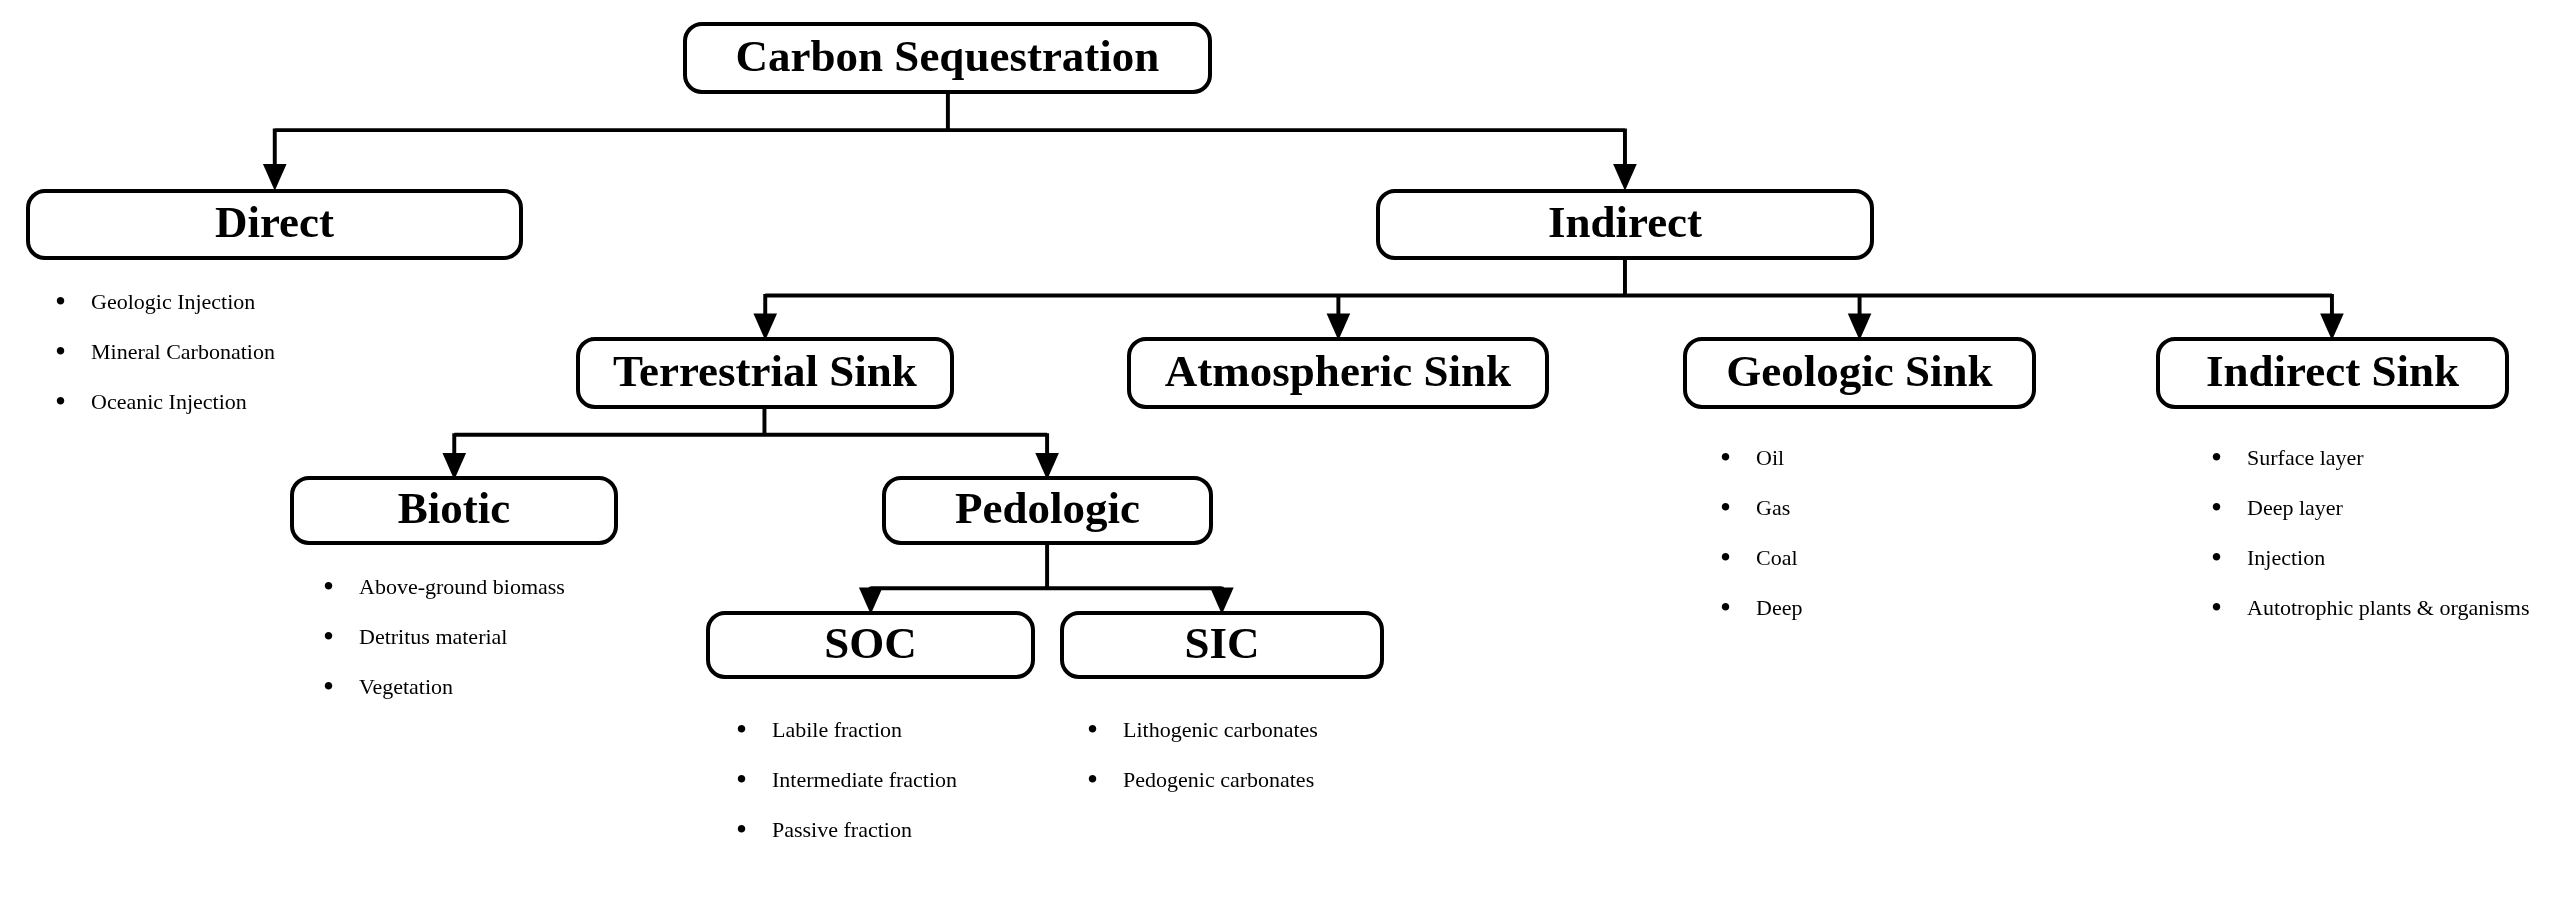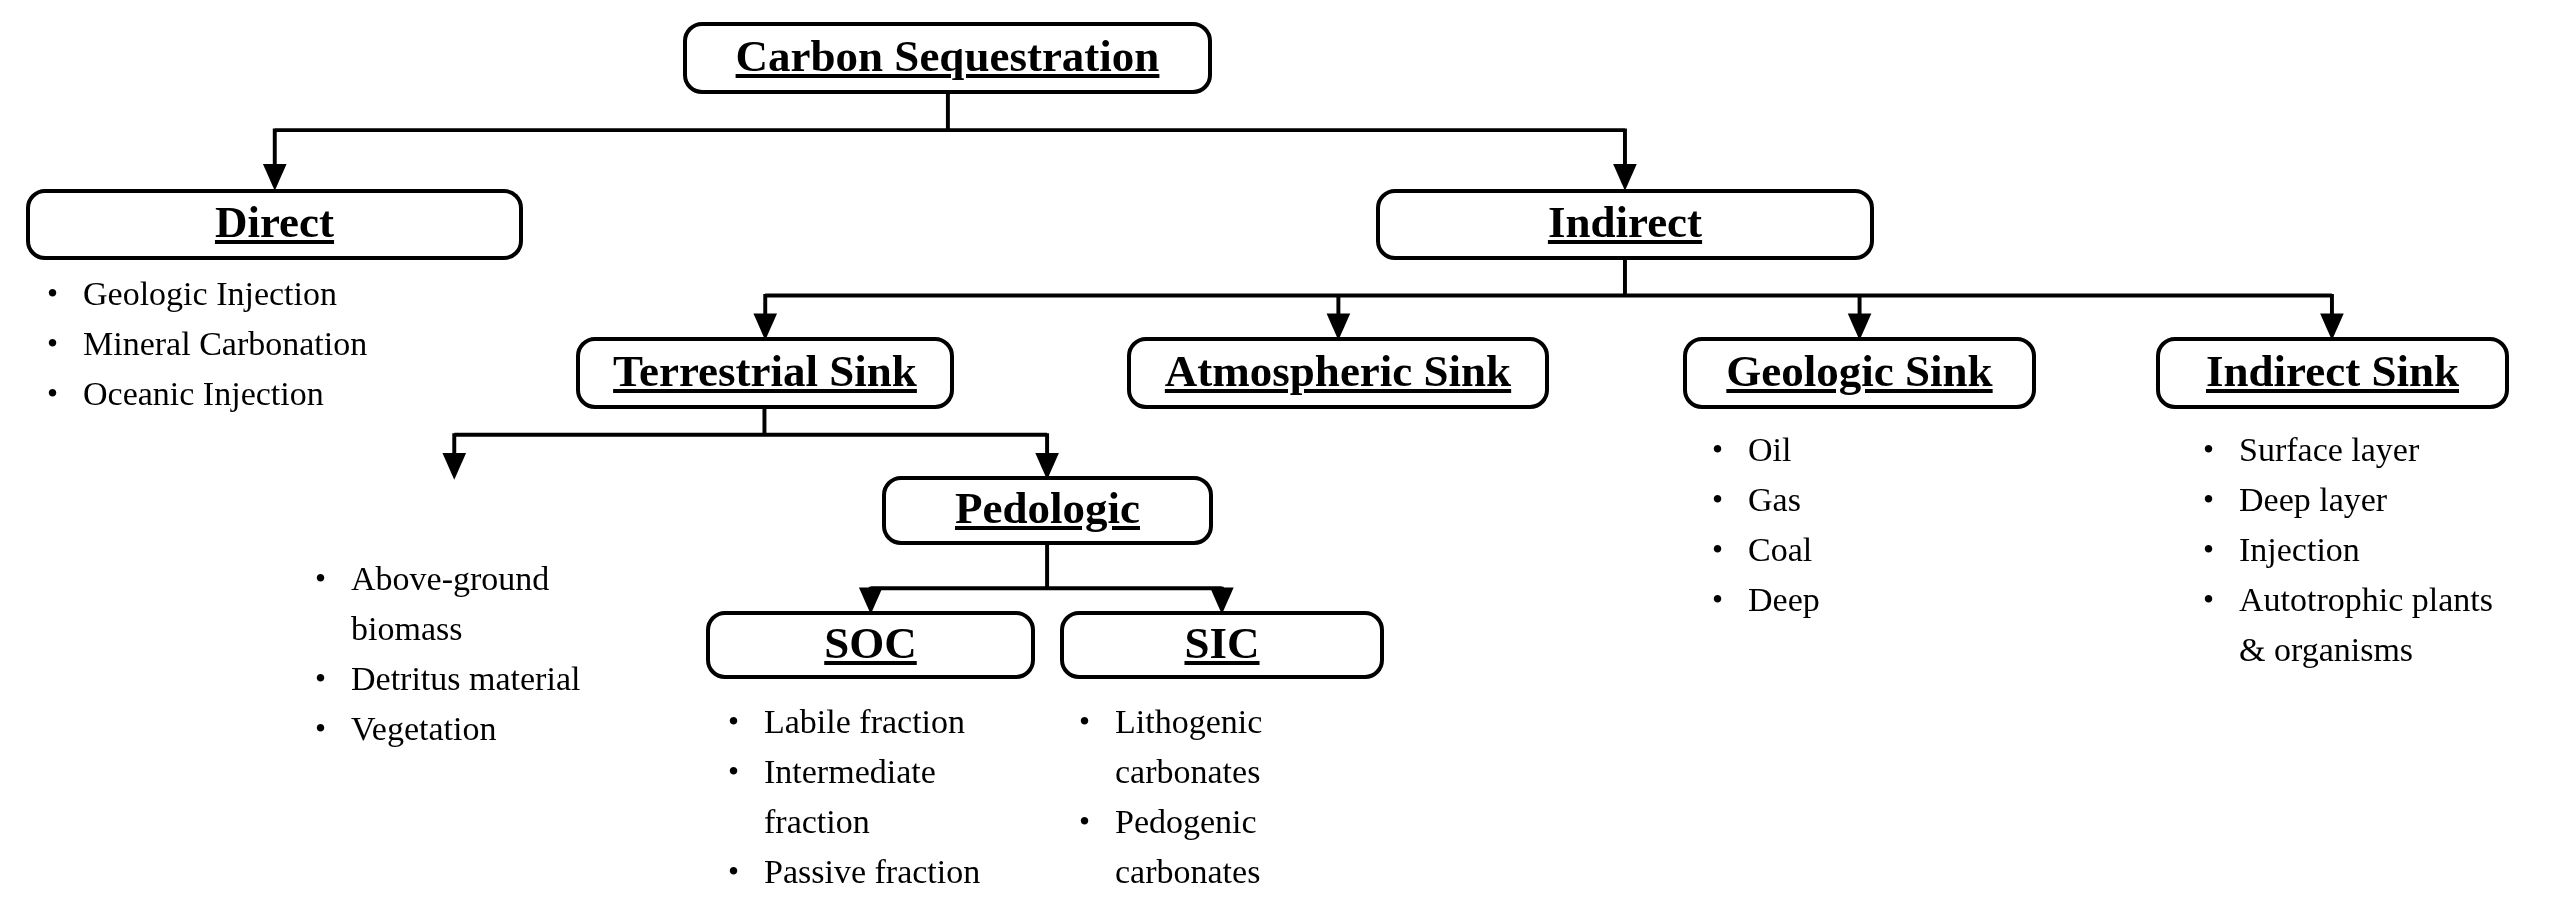--- a/index.html
+++ b/index.html
@@ -21,36 +21,35 @@
   .node{
     position:absolute;
     z-index:2;
     background:#ffffff;
     border:4.7px solid #000000;
     border-radius:19px;
     display:flex;
     align-items:center;
     justify-content:center;
     box-sizing:border-box;
-    text-decoration:underline;
   }
   .node .label{
     font-weight:bold;
     font-size:45px;
     line-height:1;
     white-space:nowrap;
     padding-bottom:3.1px;
   }
   ul.bullets{
     position:absolute;
     z-index:2;
-    margin:0;
+    margin:8px;
     padding:0;
     list-style:none;
-    font-size:34px;
+    font-size:22px;
     line-height:50px;
   }
   ul.bullets li{
     position:relative;
     padding-left:36px;
   }
   ul.bullets li::before{
     content:"\2022";
     position:absolute;
     left:0;
@@ -105,20 +104,23 @@
   </div>
 
   <div class="node" style="left:1683px;top:337px;width:353px;height:72px">
     <span class="label">Geologic Sink</span>
   </div>
 
   <div class="node" style="left:2156px;top:337px;width:353px;height:72px">
     <span class="label">Indirect Sink</span>
   </div>
 
+  <div class="node" style="left:290px;top:476px;width:328px;height:69px">
+    <span class="label">Biotic</span>
+  </div>
 
   <div class="node" style="left:882px;top:476px;width:331px;height:69px">
     <span class="label">Pedologic</span>
   </div>
 
   <div class="node" style="left:706px;top:611px;width:329px;height:68px">
     <span class="label">SOC</span>
   </div>
 
   <div class="node" style="left:1060px;top:611px;width:324px;height:68px">

